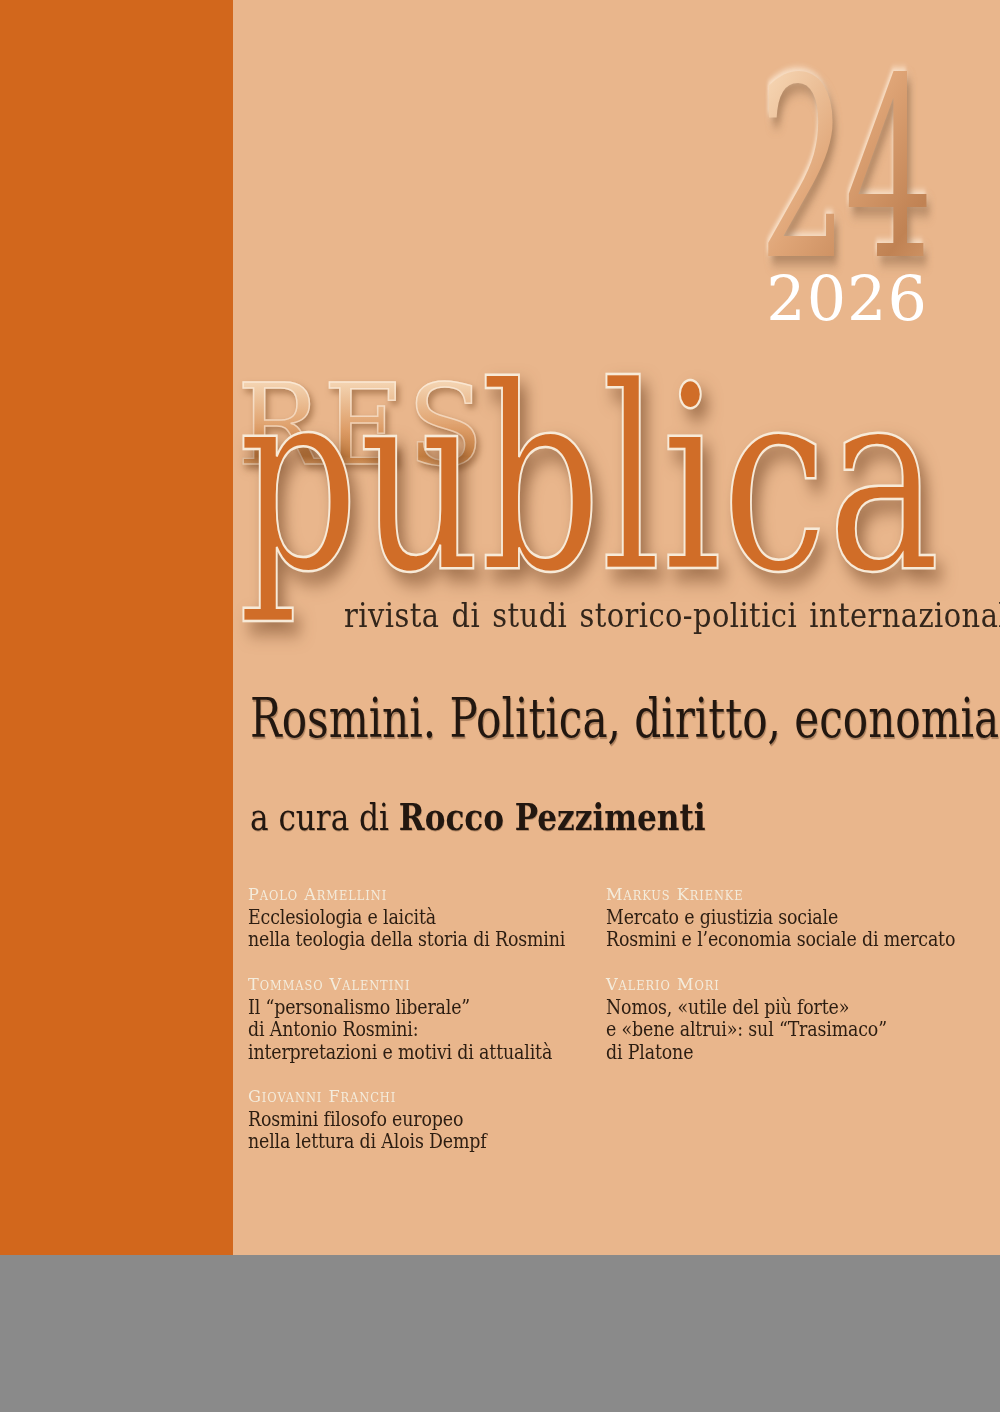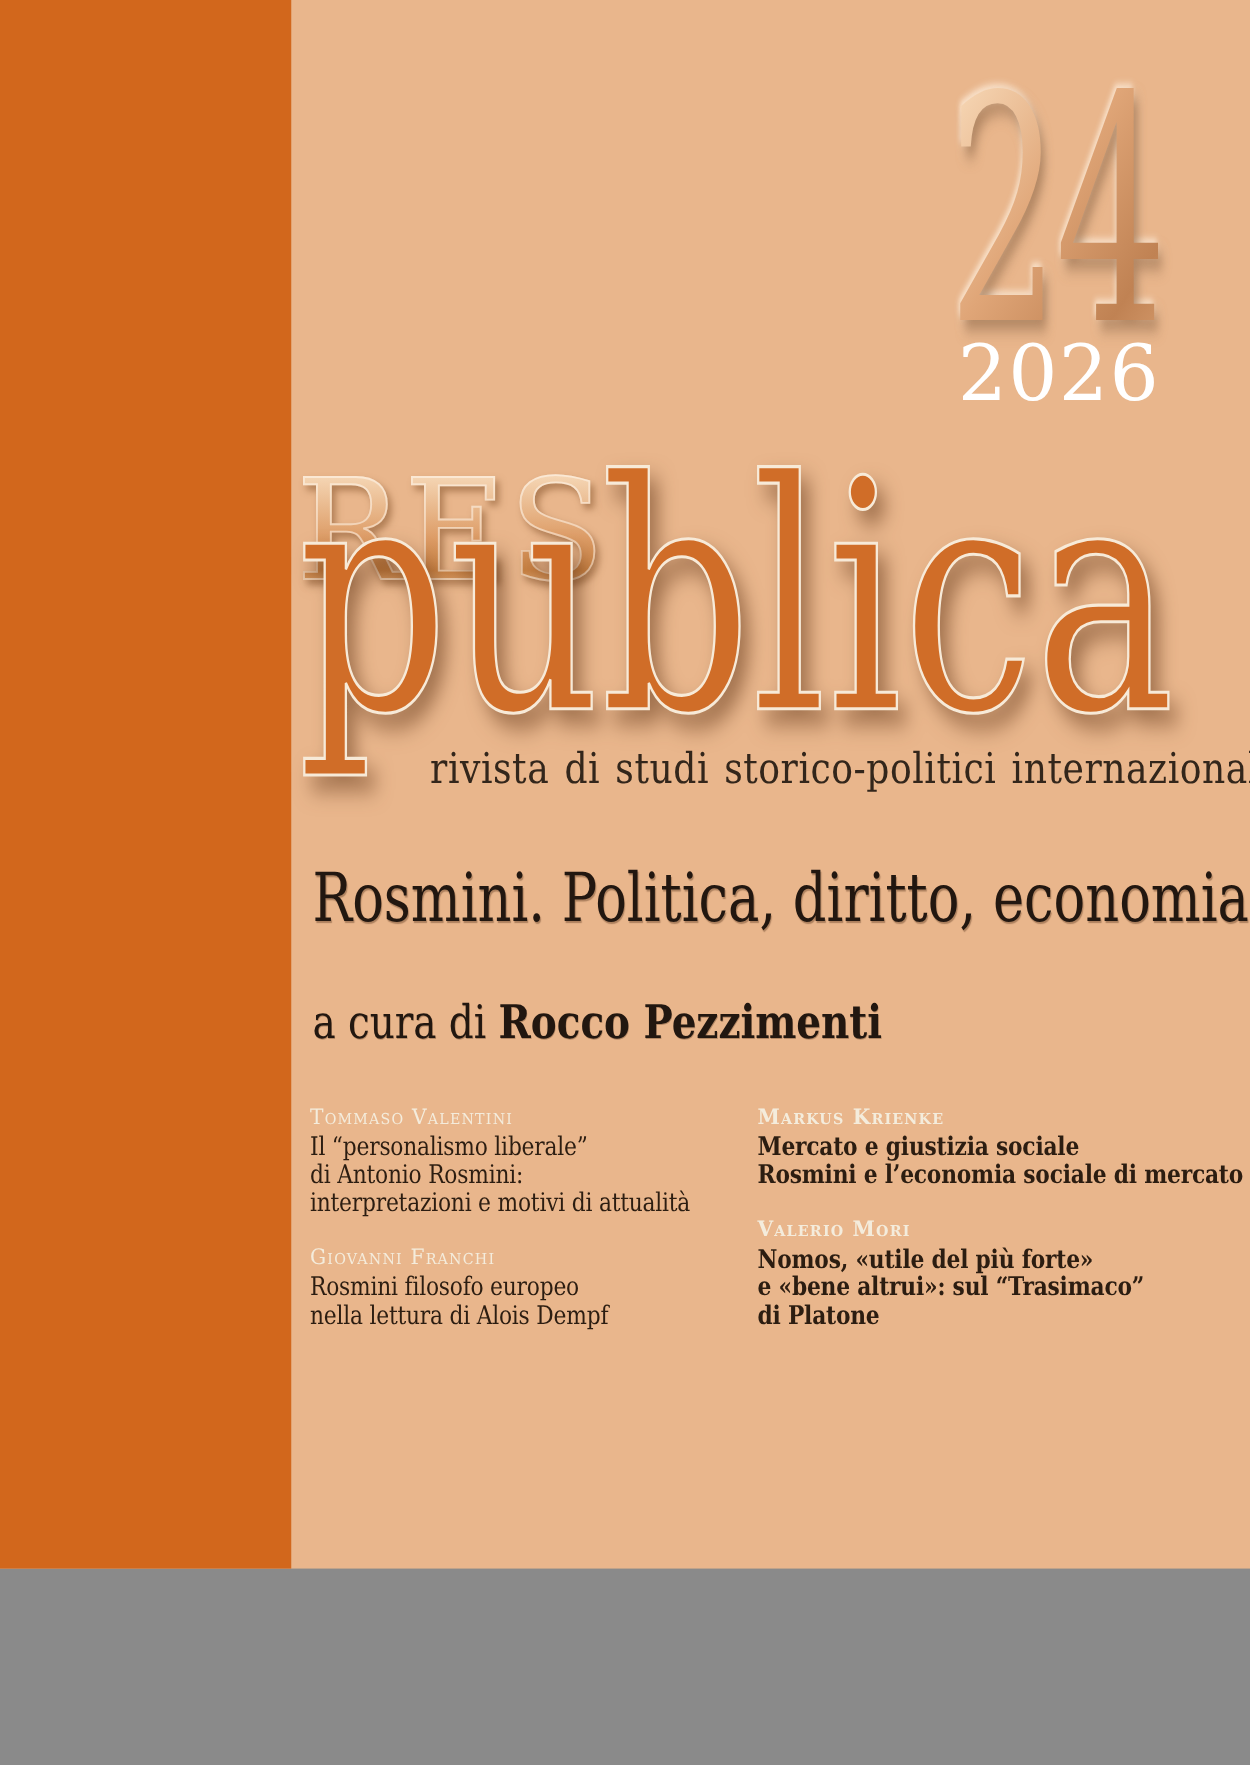--- a/index.html
+++ b/index.html
@@ -70,21 +70,21 @@
     text-shadow:.5px 1px .5px rgba(60,30,10,.3);
     transform:scaleX(.84);transform-origin:left top;
     white-space:nowrap;
   }
   .curator .curator-name{font-weight:bold;}
   
   .toc-col{
     position:absolute;top:884px;width:360px;
   }
   .toc-col-left{left:248px;}
-  .toc-col-right{left:606px;width:390px;font-weight:bold;}
+  .toc-col-right{left:606px;width:390px;}
   .toc-entry{margin-bottom:23px;}
   .toc-author{
     font-variant:small-caps;
     font-size:17px;line-height:20px;
     color:#f4ecdc;
     letter-spacing:1px;
     margin-bottom:2px;
     transform:scaleX(.95);transform-origin:left top;
     white-space:nowrap;
   }
@@ -124,20 +124,25 @@
   <div class="logo-subtitle">rivista di studi storico-politici internazionali</div>
 
   <div class="main-title">Rosmini. Politica, diritto, economia</div>
 
   <div class="curator">
     <span>a cura di </span><span class="curator-name">Rocco Pezzimenti</span>
   </div>
 
   <div class="toc-col toc-col-left">
       <div class="toc-entry">
+        <div class="toc-author">Paolo Armellini</div>
+        <div class="toc-line">Ecclesiologia e laicità</div>
+        <div class="toc-line">nella teologia della storia di Rosmini</div>
+      </div>
+      <div class="toc-entry">
         <div class="toc-author">Tommaso Valentini</div>
         <div class="toc-line">Il “personalismo liberale”</div>
         <div class="toc-line">di Antonio Rosmini:</div>
         <div class="toc-line">interpretazioni e motivi di attualità</div>
       </div>
       <div class="toc-entry">
         <div class="toc-author">Giovanni Franchi</div>
         <div class="toc-line">Rosmini filosofo europeo</div>
         <div class="toc-line">nella lettura di Alois Dempf</div>
       </div>

